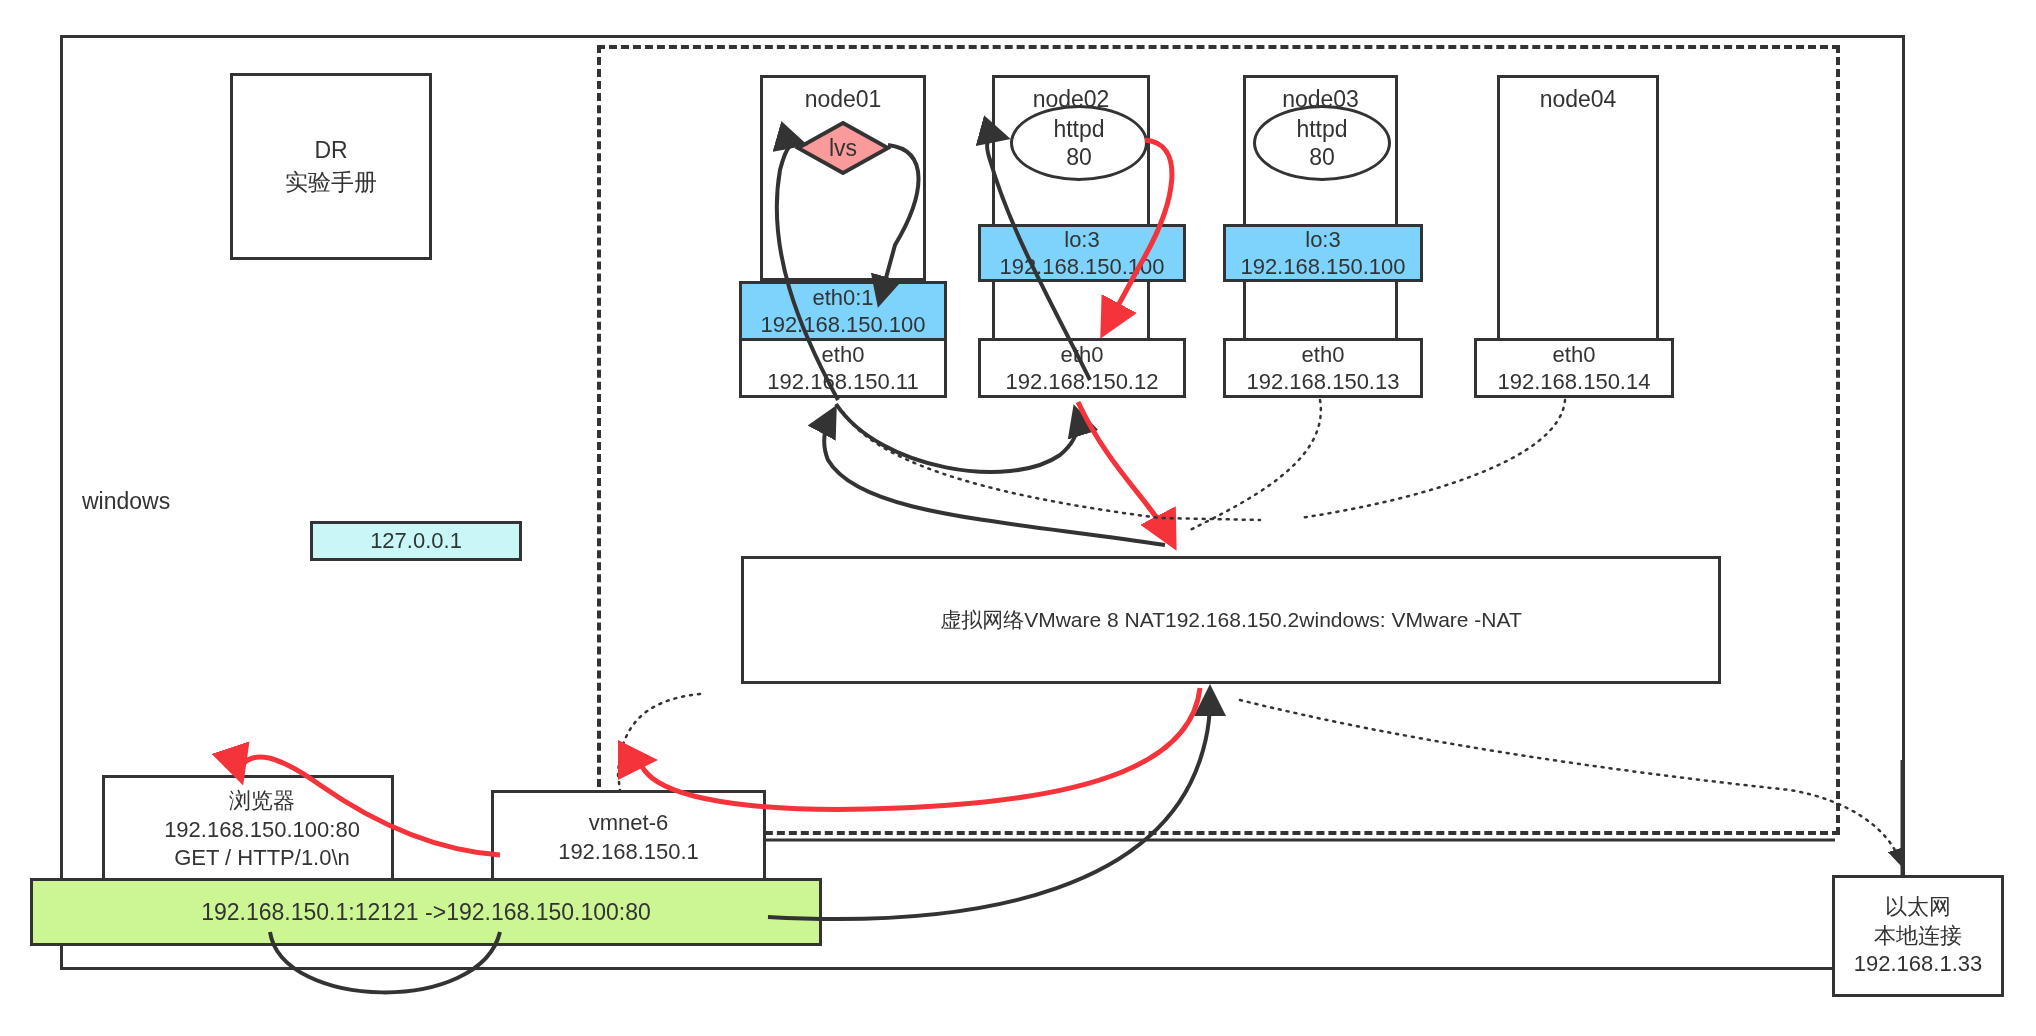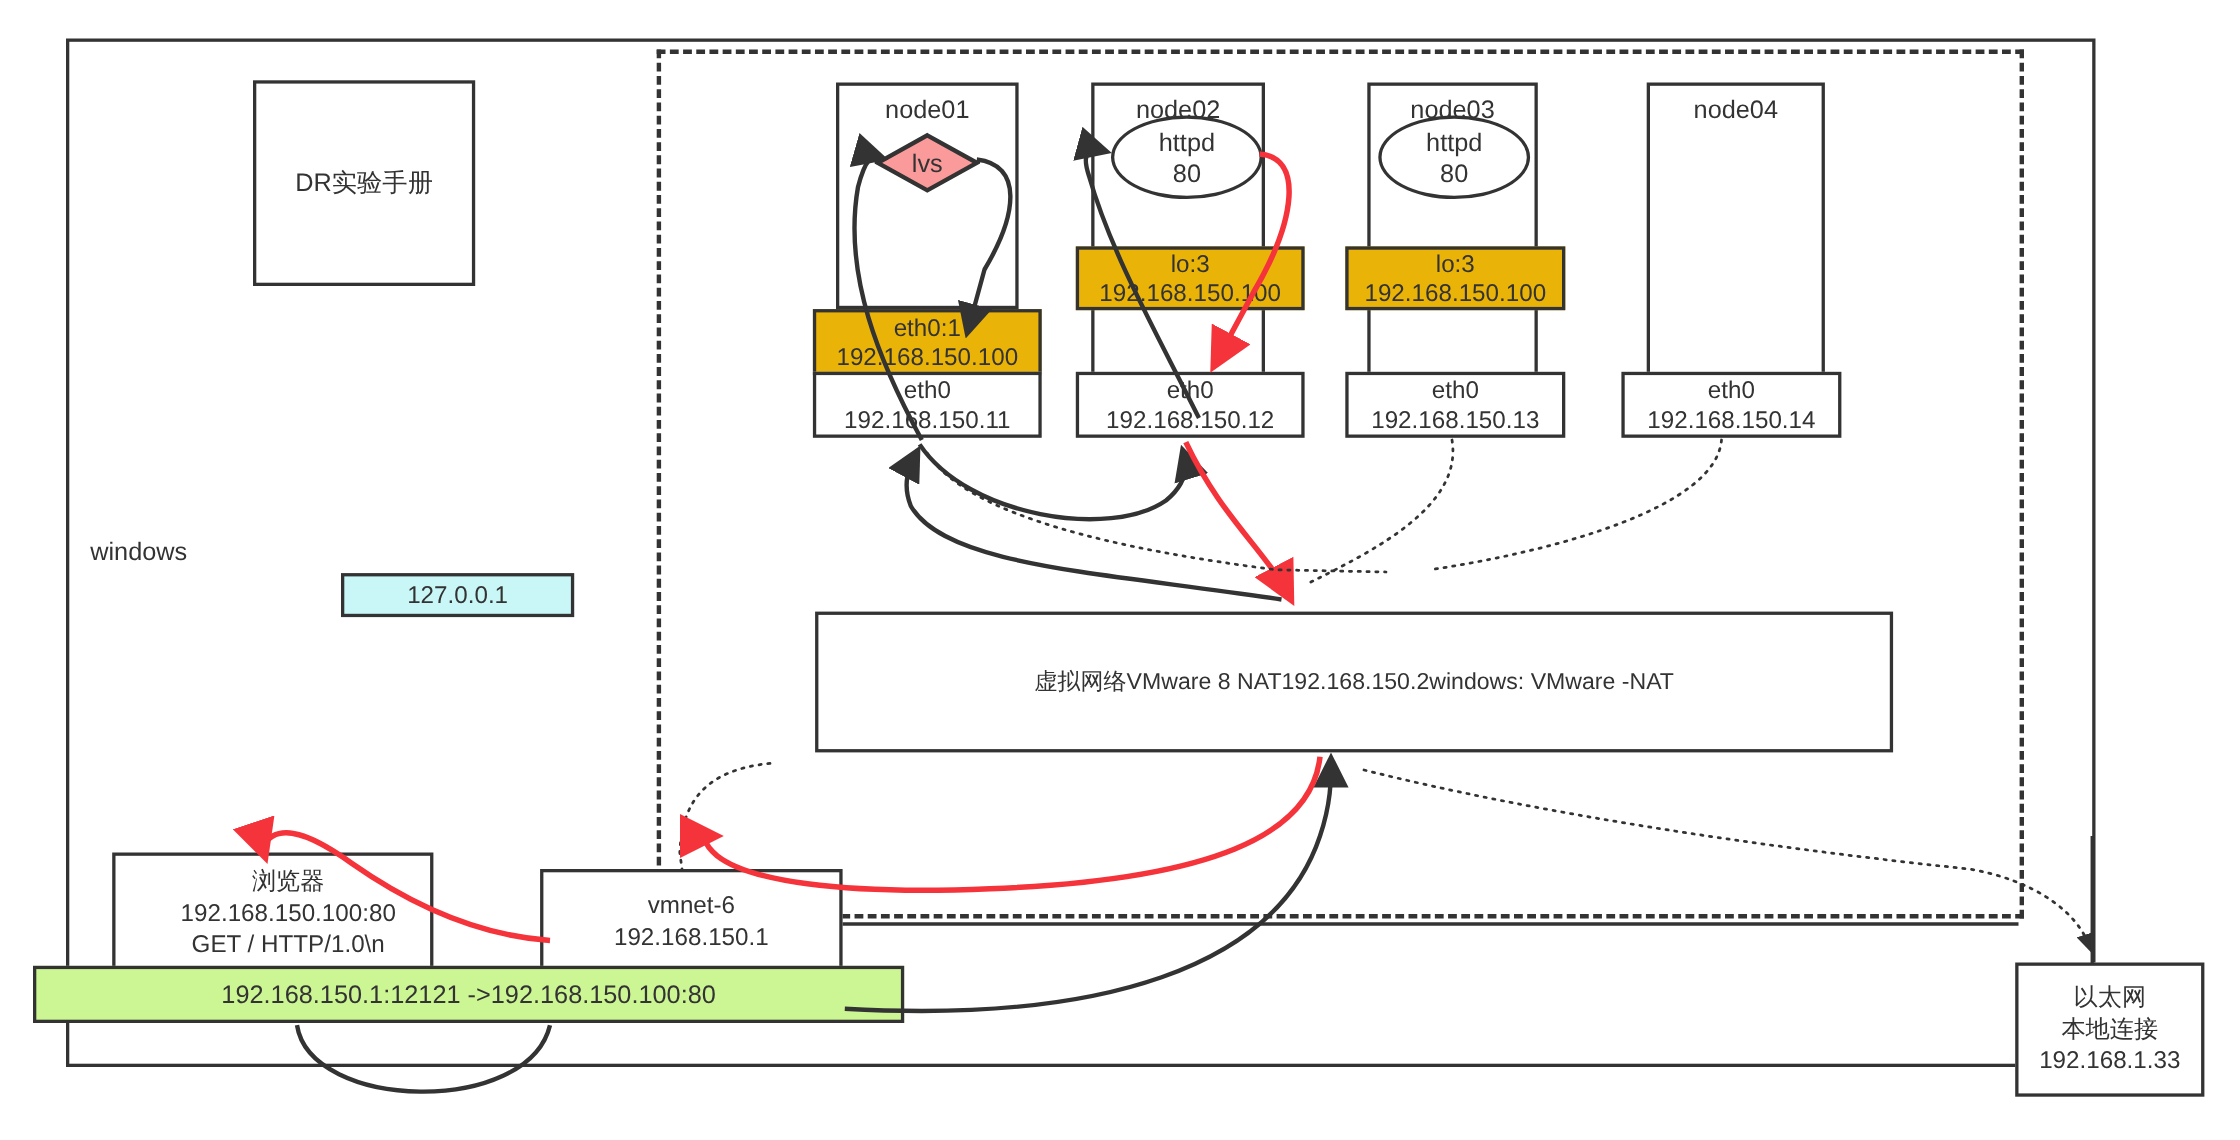--- a/index.html
+++ b/index.html
@@ -92,21 +92,21 @@
     display: flex;
     flex-direction: column;
     justify-content: center;
     align-items: center;
     font-size: 22px;
     line-height: 1.25;
     color: #333333;
     background: #ffffff;
     text-align: center;
   }
-  .iface.pink { background: #eab308; }
+  .iface.pink { background: #7dd3fc; }
   .plainbox {
     position: absolute;
     box-sizing: border-box;
     border: 3px solid #333333;
     background: #ffffff;
     display: flex;
     flex-direction: column;
     justify-content: center;
     align-items: center;
     font-size: 22px;
@@ -155,21 +155,21 @@
     position: absolute;
     font-size: 23px;
     color: #333333;
   }
   .docbox {
     position: absolute;
     box-sizing: border-box;
     border: 3px solid #333333;
     background: #ffffff;
     display: flex;
-    flex-direction: row;
+    flex-direction: column;
     justify-content: center;
     align-items: center;
     font-size: 23px;
     line-height: 1.35;
     color: #333333;
     text-align: center;
   }
   .ln { display: block; }
 </style>
 </head>
@@ -259,21 +259,21 @@
     <span class="ln">浏览器</span>
     <span class="ln">192.168.150.100:80</span>
     <span class="ln">GET / HTTP/1.0\n</span>
   </div>
 
   <div class="plainbox" style="left:491px; top:790px; width:275px; height:95px;">
     <span class="ln">vmnet-6</span>
     <span class="ln">192.168.150.1</span>
   </div>
 
-  <div class="greenbox" style="left:30px; top:878px; width:792px; height:52px;">192.168.150.1:12121 -&gt;192.168.150.100:80</div>
+  <div class="greenbox" style="left:30px; top:878px; width:792px; height:68px;">192.168.150.1:12121 -&gt;192.168.150.100:80</div>
 
   <div class="plainbox" style="left:1832px; top:875px; width:172px; height:122px;">
     <span class="ln">以太网</span>
     <span class="ln">本地连接</span>
     <span class="ln">192.168.1.33</span>
   </div>
 
   <svg class="layer">
     <defs>
       <marker id="arrow-black" viewBox="0 0 12 12" refX="9" refY="6" markerWidth="8" markerHeight="8" orient="auto-start-reverse">

